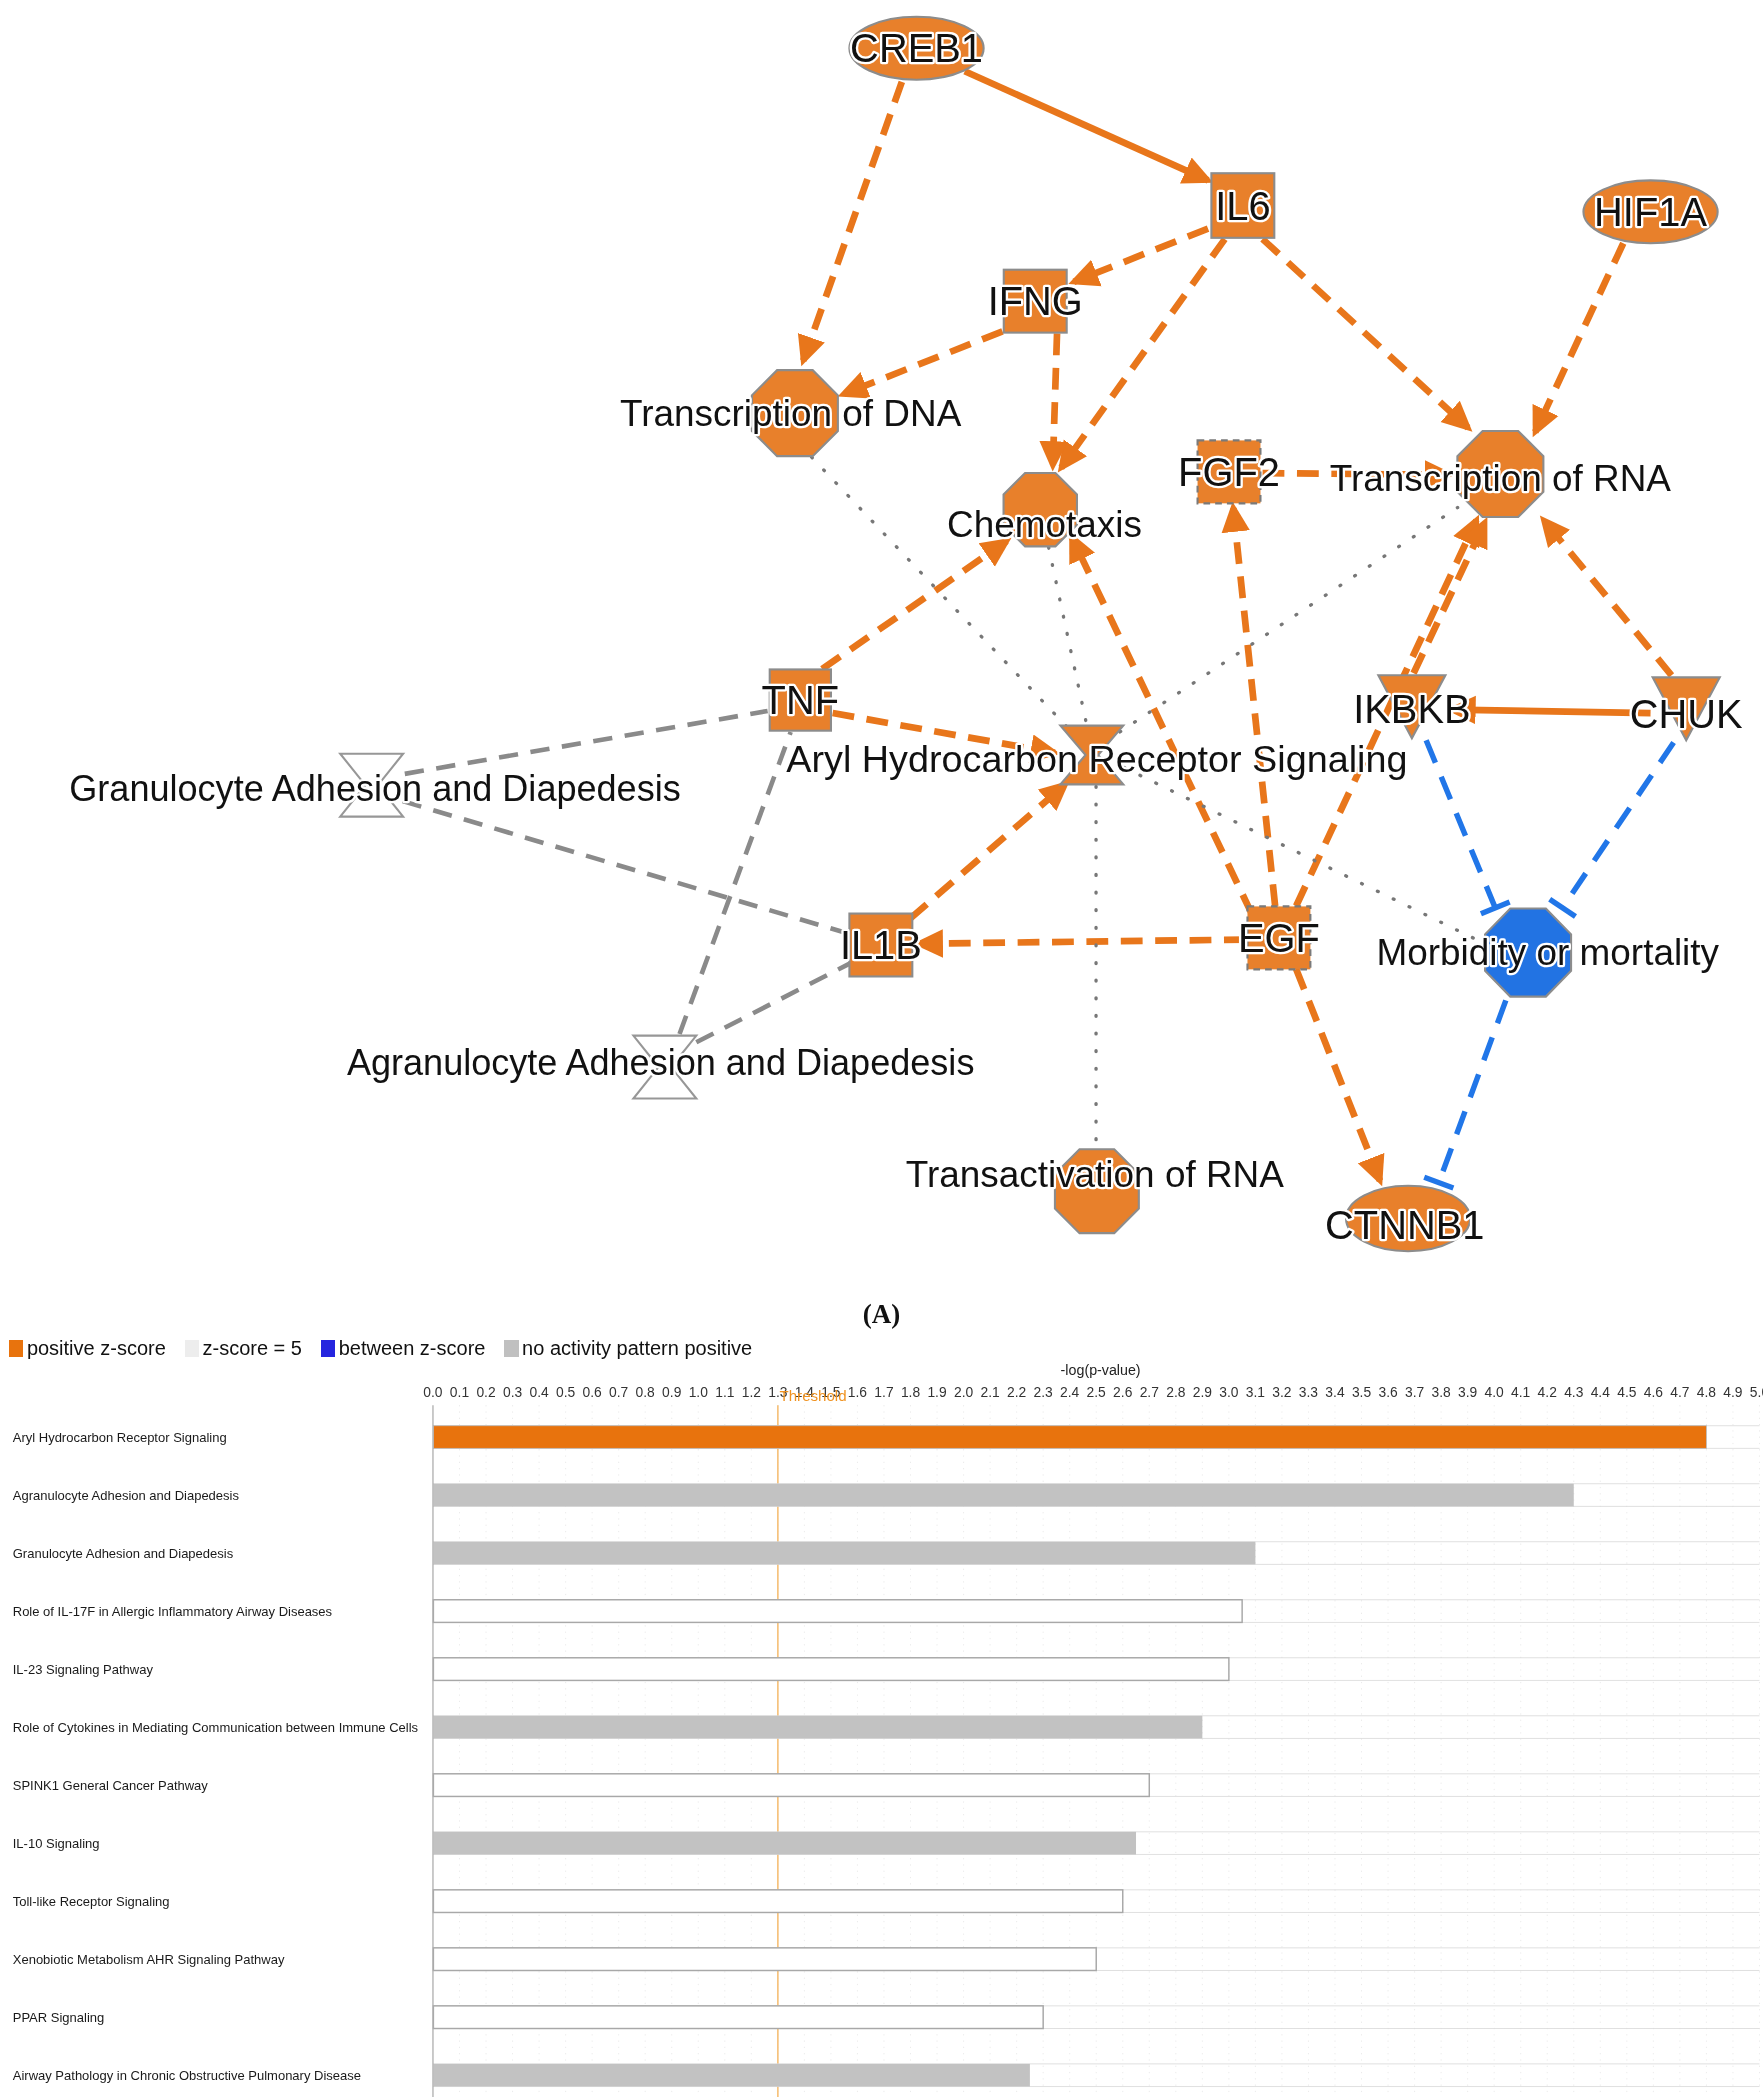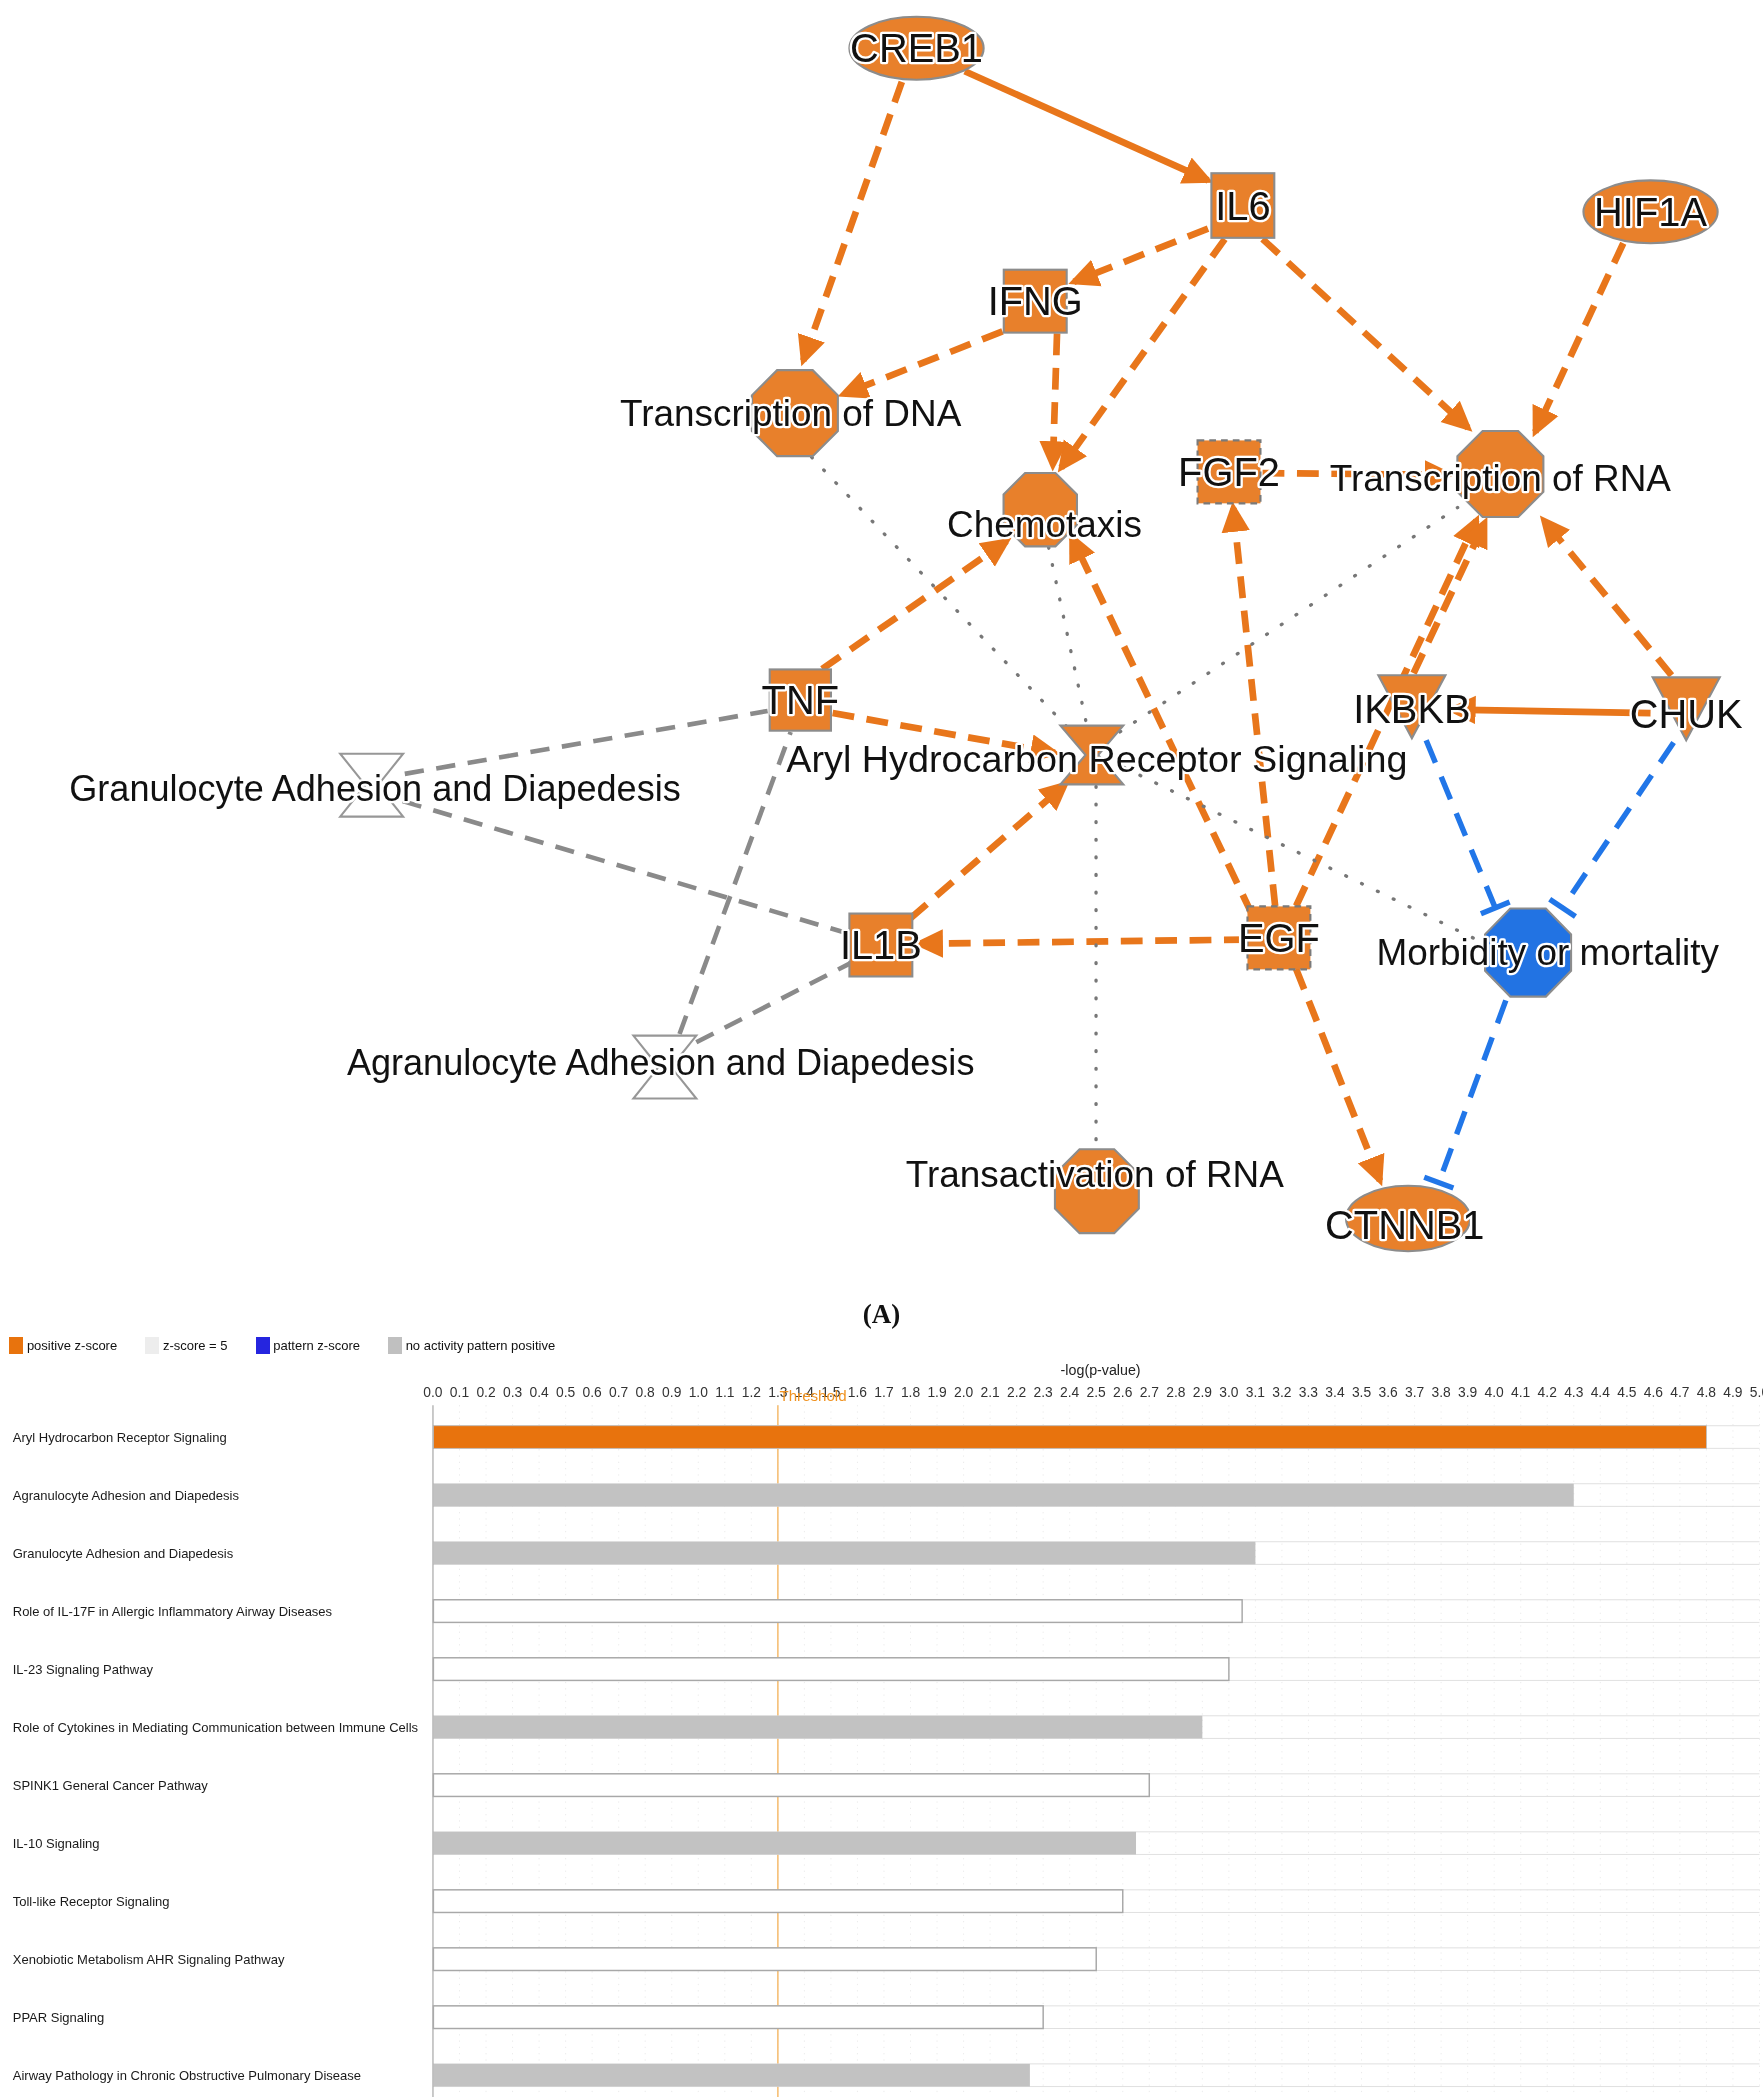--- a/index.html
+++ b/index.html
@@ -31,22 +31,22 @@
   .tick{font-size:33px;fill:#333;text-anchor:middle;}
   .cat-label{font-size:31px;fill:#1A1A1A;}
   .xtitle{font-size:34px;fill:#222;text-anchor:middle;}
   .thr-line{stroke:#F6C27B;stroke-width:4;}
   .thr-label{font-size:36px;fill:#F09321;}
   .bar-positive-z{fill:#E8730D;stroke:#BDBDBD;stroke-width:2;}
   .bar-no-activity{fill:#C2C2C2;stroke:none;}
   .bar-z-zero{fill:#FFFFFF;stroke:#A8A8A8;stroke-width:3.5;}
 
   
-  #legend{position:absolute;left:9.2px;top:1337px;display:flex;align-items:center;gap:28px;
-          font-size:13px;color:#111;}
+  #legend{position:absolute;left:9.2px;top:1337px;display:flex;align-items:center;gap:19px;
+          font-size:20px;color:#111;}
   .leg-item{display:flex;align-items:center;gap:3.4px;}
   .leg-swatch{display:inline-block;width:14.3px;height:17px;}
 
   .caption{position:absolute;left:0;width:100%;text-align:center;
            font-family:"Liberation Serif",serif;font-weight:bold;font-size:27px;color:#111;}
   #caption-a{top:1299px;}
 </style>
 </head>
 <body>
 
@@ -141,21 +141,21 @@
       <span class="leg-item">
         <span class="leg-swatch" style="background: rgb(232, 115, 13);"></span>
         <span>positive z-score</span>
       </span>
       <span class="leg-item">
         <span class="leg-swatch" style="background: rgb(237, 237, 237);"></span>
         <span>z-score = 5</span>
       </span>
       <span class="leg-item">
         <span class="leg-swatch" style="background: rgb(37, 37, 223);"></span>
-        <span>pattern z-score</span>
+        <span>between z-score</span>
       </span>
       <span class="leg-item">
         <span class="leg-swatch" style="background: rgb(192, 192, 192);"></span>
         <span>no activity pattern positive</span>
       </span>
     </div>
 
   <svg id="chart-svg" width="1763" height="1004" viewBox="0 0 4203 2394">
       <text x="2624" y="38" class="xtitle">-log(p-value)</text>
       <text x="1032" y="90" class="tick">0.0</text>

